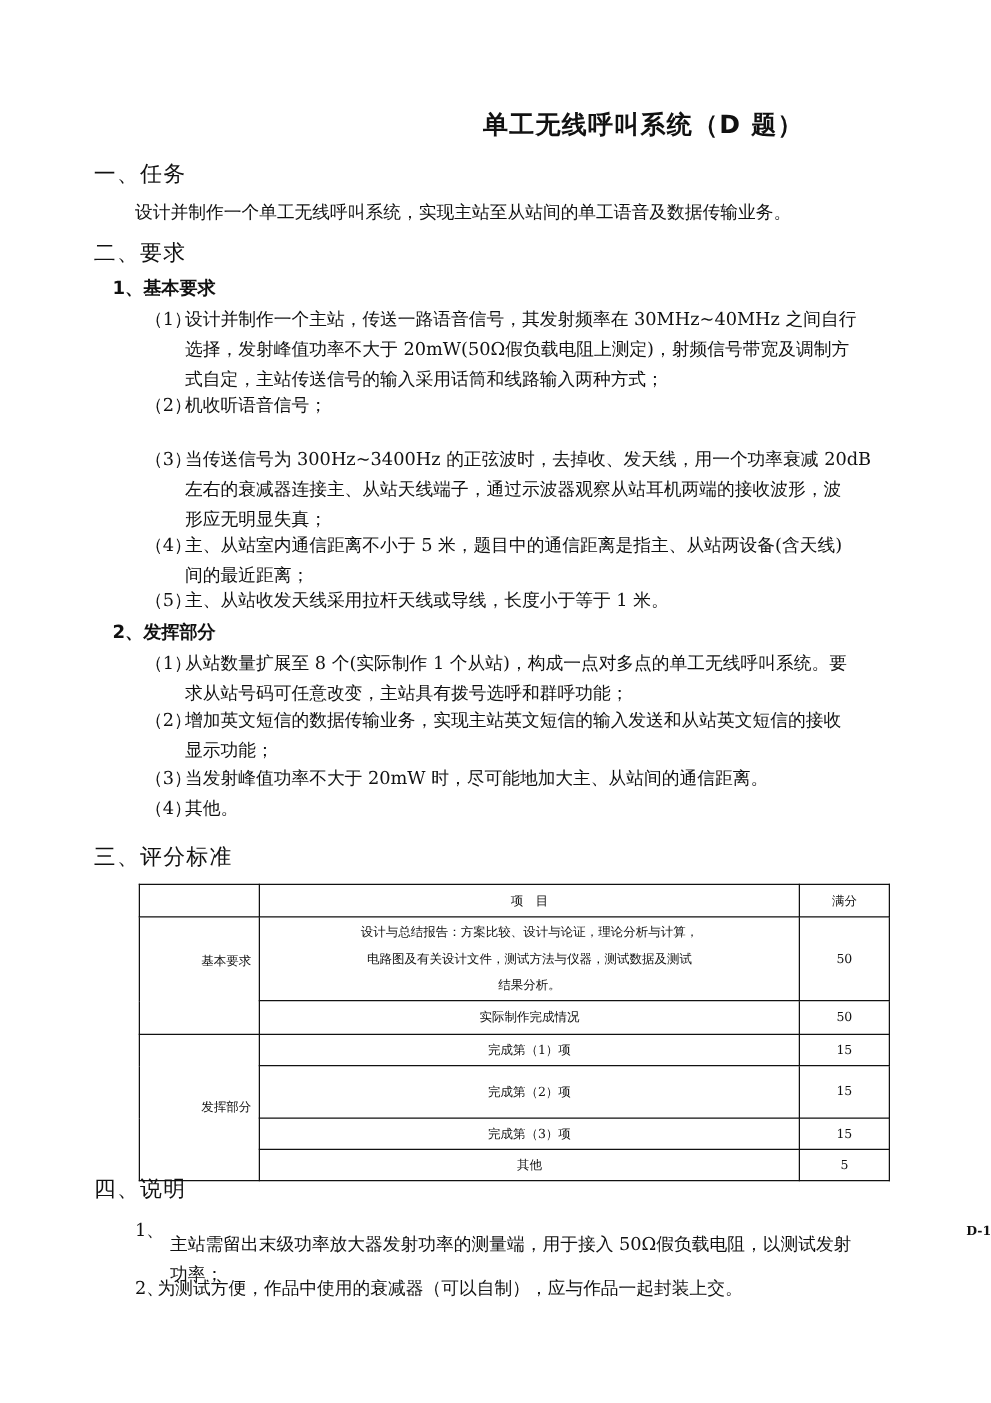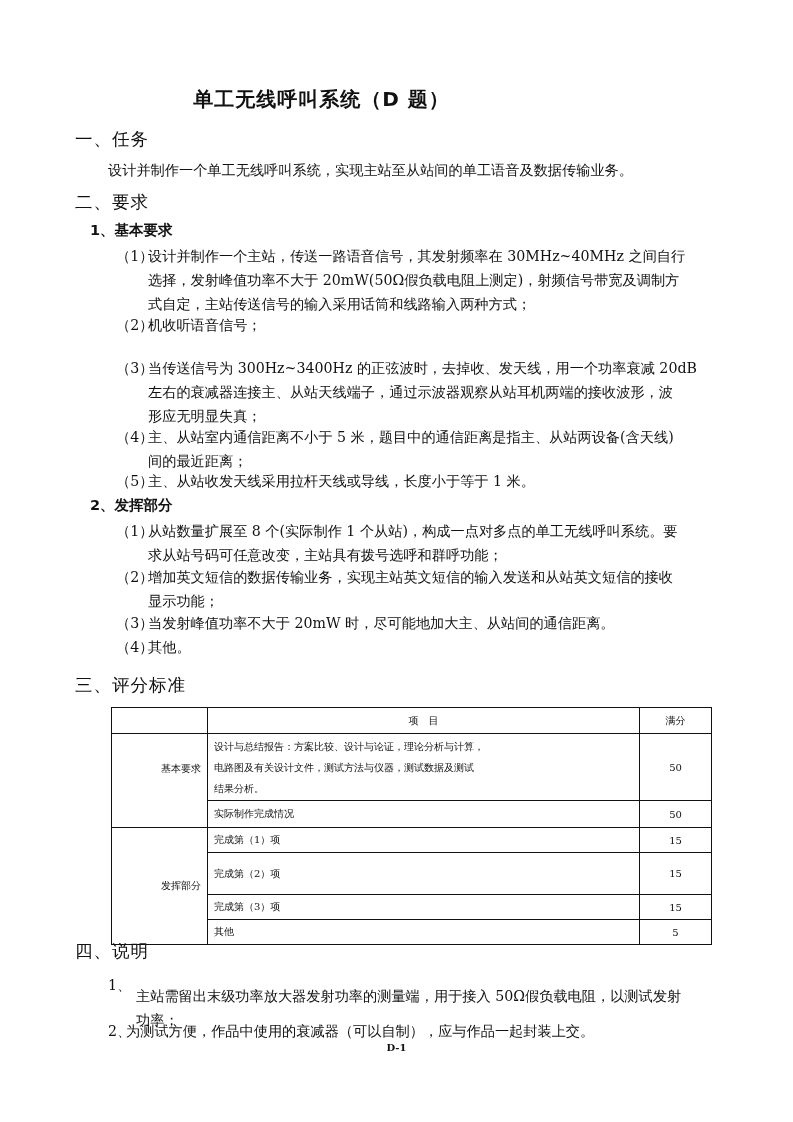--- a/index.html
+++ b/index.html
@@ -1,34 +1,34 @@
 <!DOCTYPE html>
 <html><head>
 <meta charset="utf-8">
 <style>
   html, body { margin: 0; padding: 0; background: #ffffff; }
   body { width: 793px; height: 1122px; position: relative; overflow: hidden;
          font-family: "DejaVu Serif", "Liberation Serif", serif; color: #111; }
   .abs { position: absolute; white-space: nowrap; }
-  .title { left: 0; width: 643px; text-align: center; top: 86px; font-size: 20px; font-weight: bold;
+  .title { left: 0; width: 643px; text-align: right; top: 86px; font-size: 20px; font-weight: bold;
            font-family: "DejaVu Sans", "Liberation Sans", sans-serif; letter-spacing: 1px; }
   .h1 { left: 75px; font-size: 17.5px; letter-spacing: 1px; }
   .h2 { left: 90px; font-size: 14.5px; font-weight: bold; font-family: "DejaVu Sans", "Liberation Sans", sans-serif; }
   .p { font-size: 14.2px; line-height: 24px; }
   .item { position: absolute; left: 116px; width: 620px; font-size: 14.2px; line-height: 24px; }
   .item .num { position: absolute; left: 0; top: 0; }
   .item .txt { display: block; padding-left: 32px; text-indent: 0; white-space: normal; }
   .item .line { display: block; white-space: nowrap; }
   table.score { position: absolute; left: 111px; top: 707px; border-collapse: collapse; font-size: 10px; }
   table.score td { border: 1.2px solid #111; padding: 0 6px; vertical-align: middle; }
   td.c1 { width: 83px; text-align: right; }
-  td.c2 { width: 419px; text-align: left; }
+  td.c2 { width: 419px; text-align: center; }
   td.c2h { text-align: center; letter-spacing: 0; }
   td.c3 { width: 59px; text-align: center; }
-  .footer { left: 0; width: 793px; text-align: center; top: 1042px; font-size: 10px; font-weight: bold; }
+  .footer { left: 0; width: 793px; text-align: right; top: 980px; font-size: 10px; font-weight: bold; }
 </style>
 </head>
 <body>
 
 <div class="abs title">单工无线呼叫系统（D 题）</div>
 
 <div class="abs h1" style="top:127px;">一、任务</div>
 <div class="abs p" style="left:108px; top:158px;">设计并制作一个单工无线呼叫系统，实现主站至从站间的单工语音及数据传输业务。</div>
 
 <div class="abs h1" style="top:190px;">二、要求</div>

